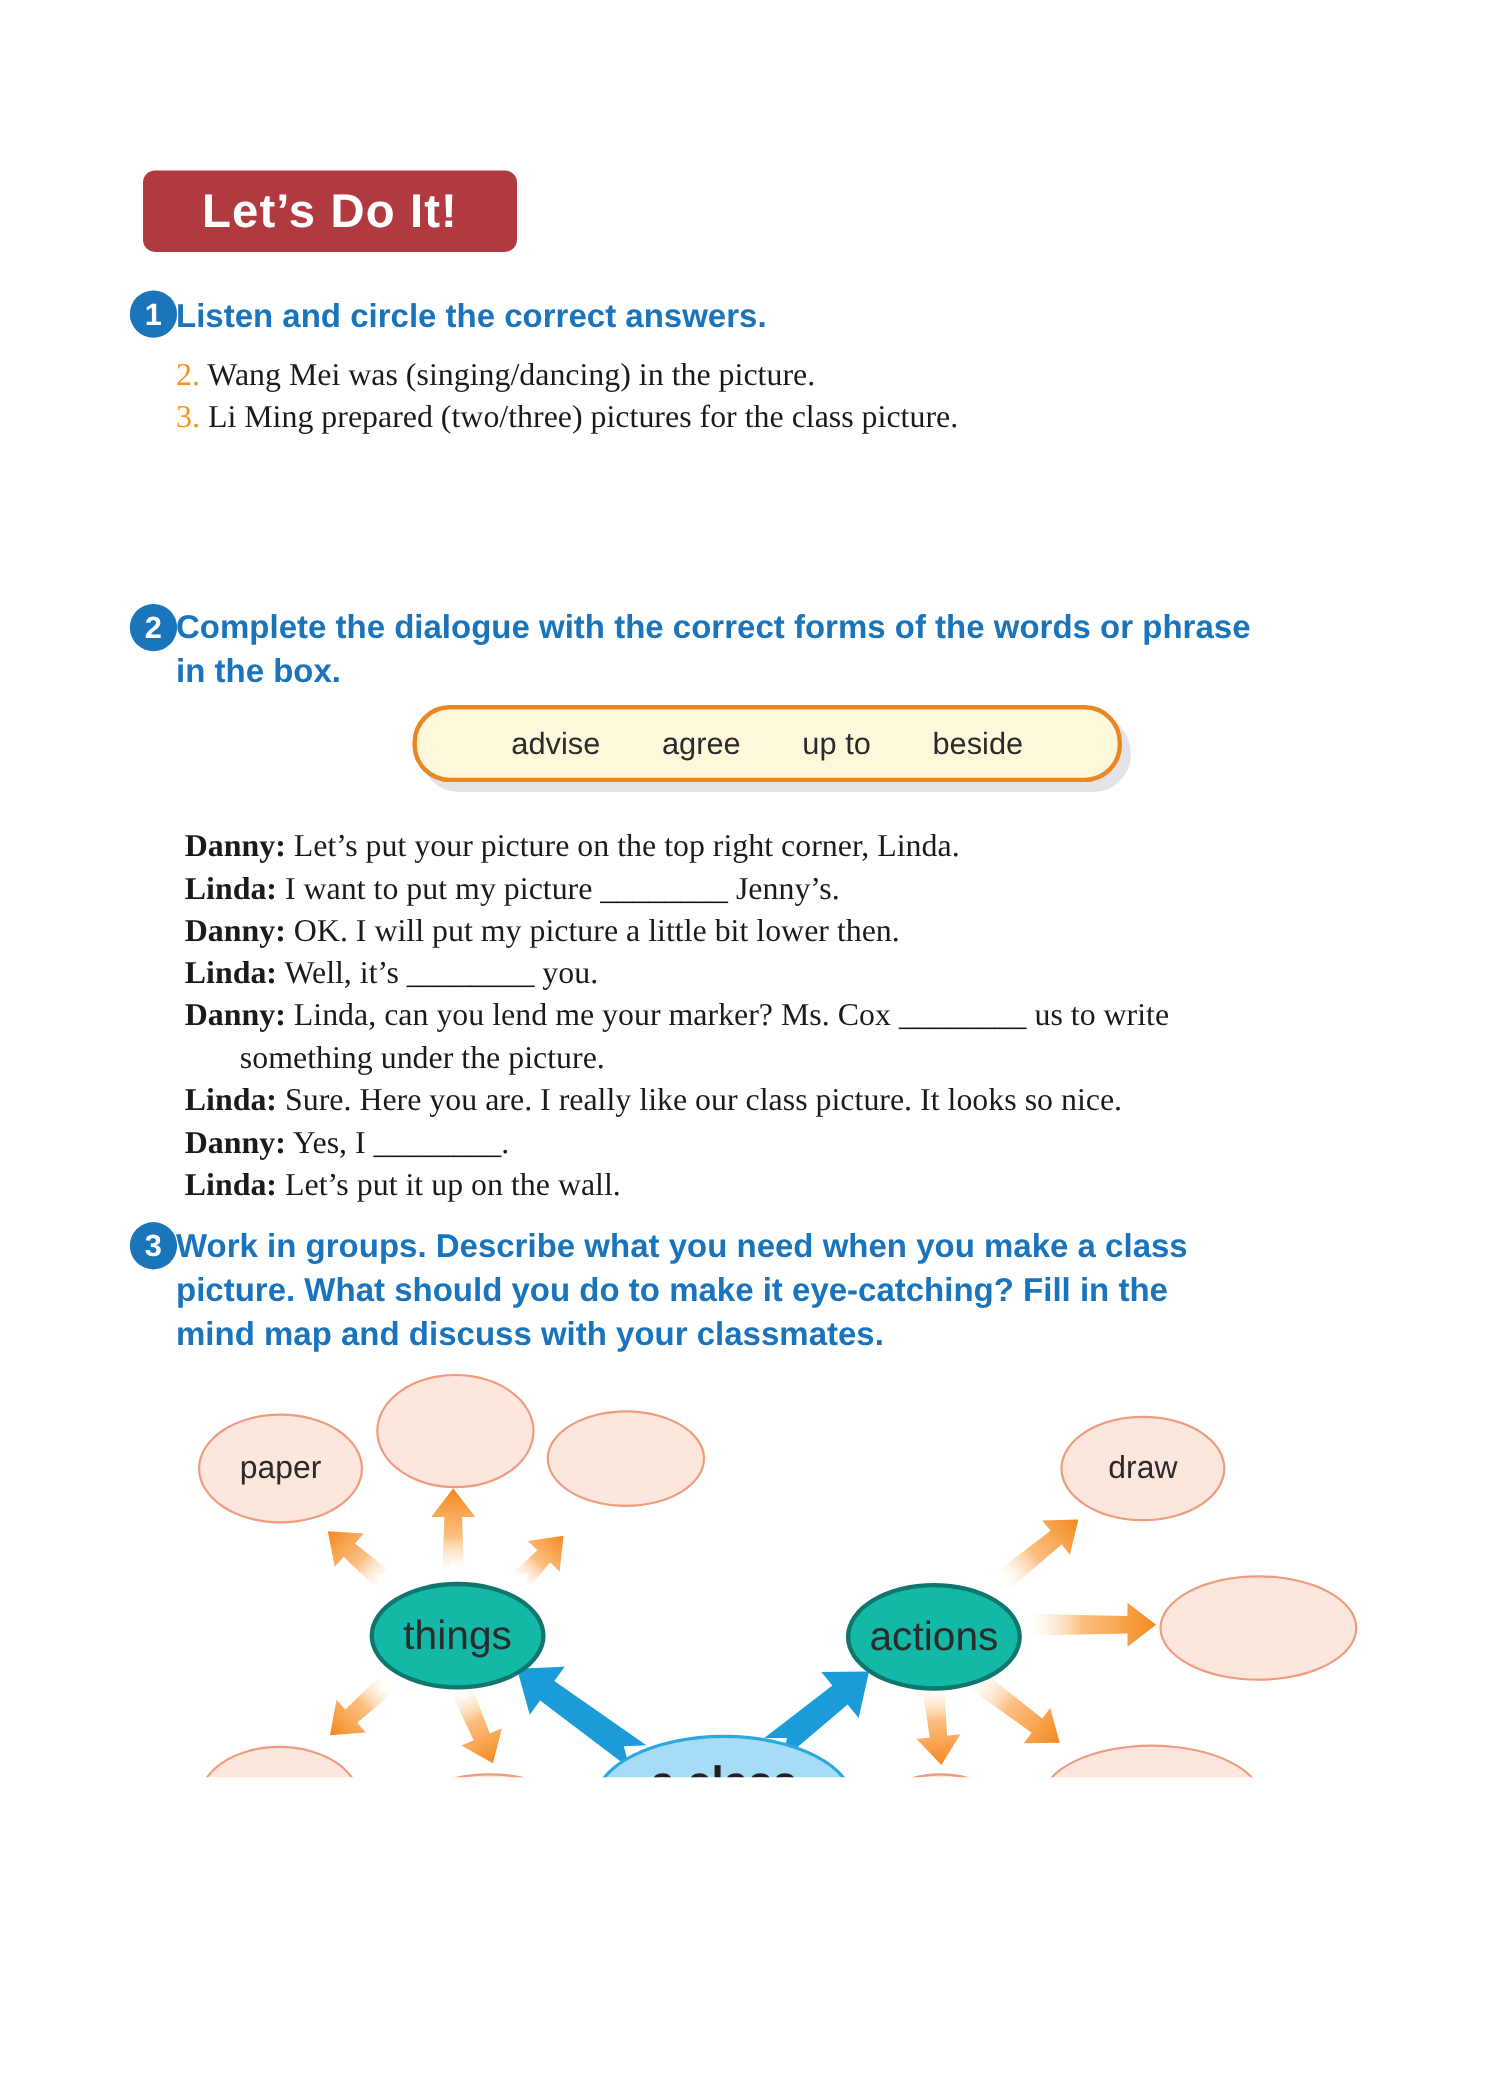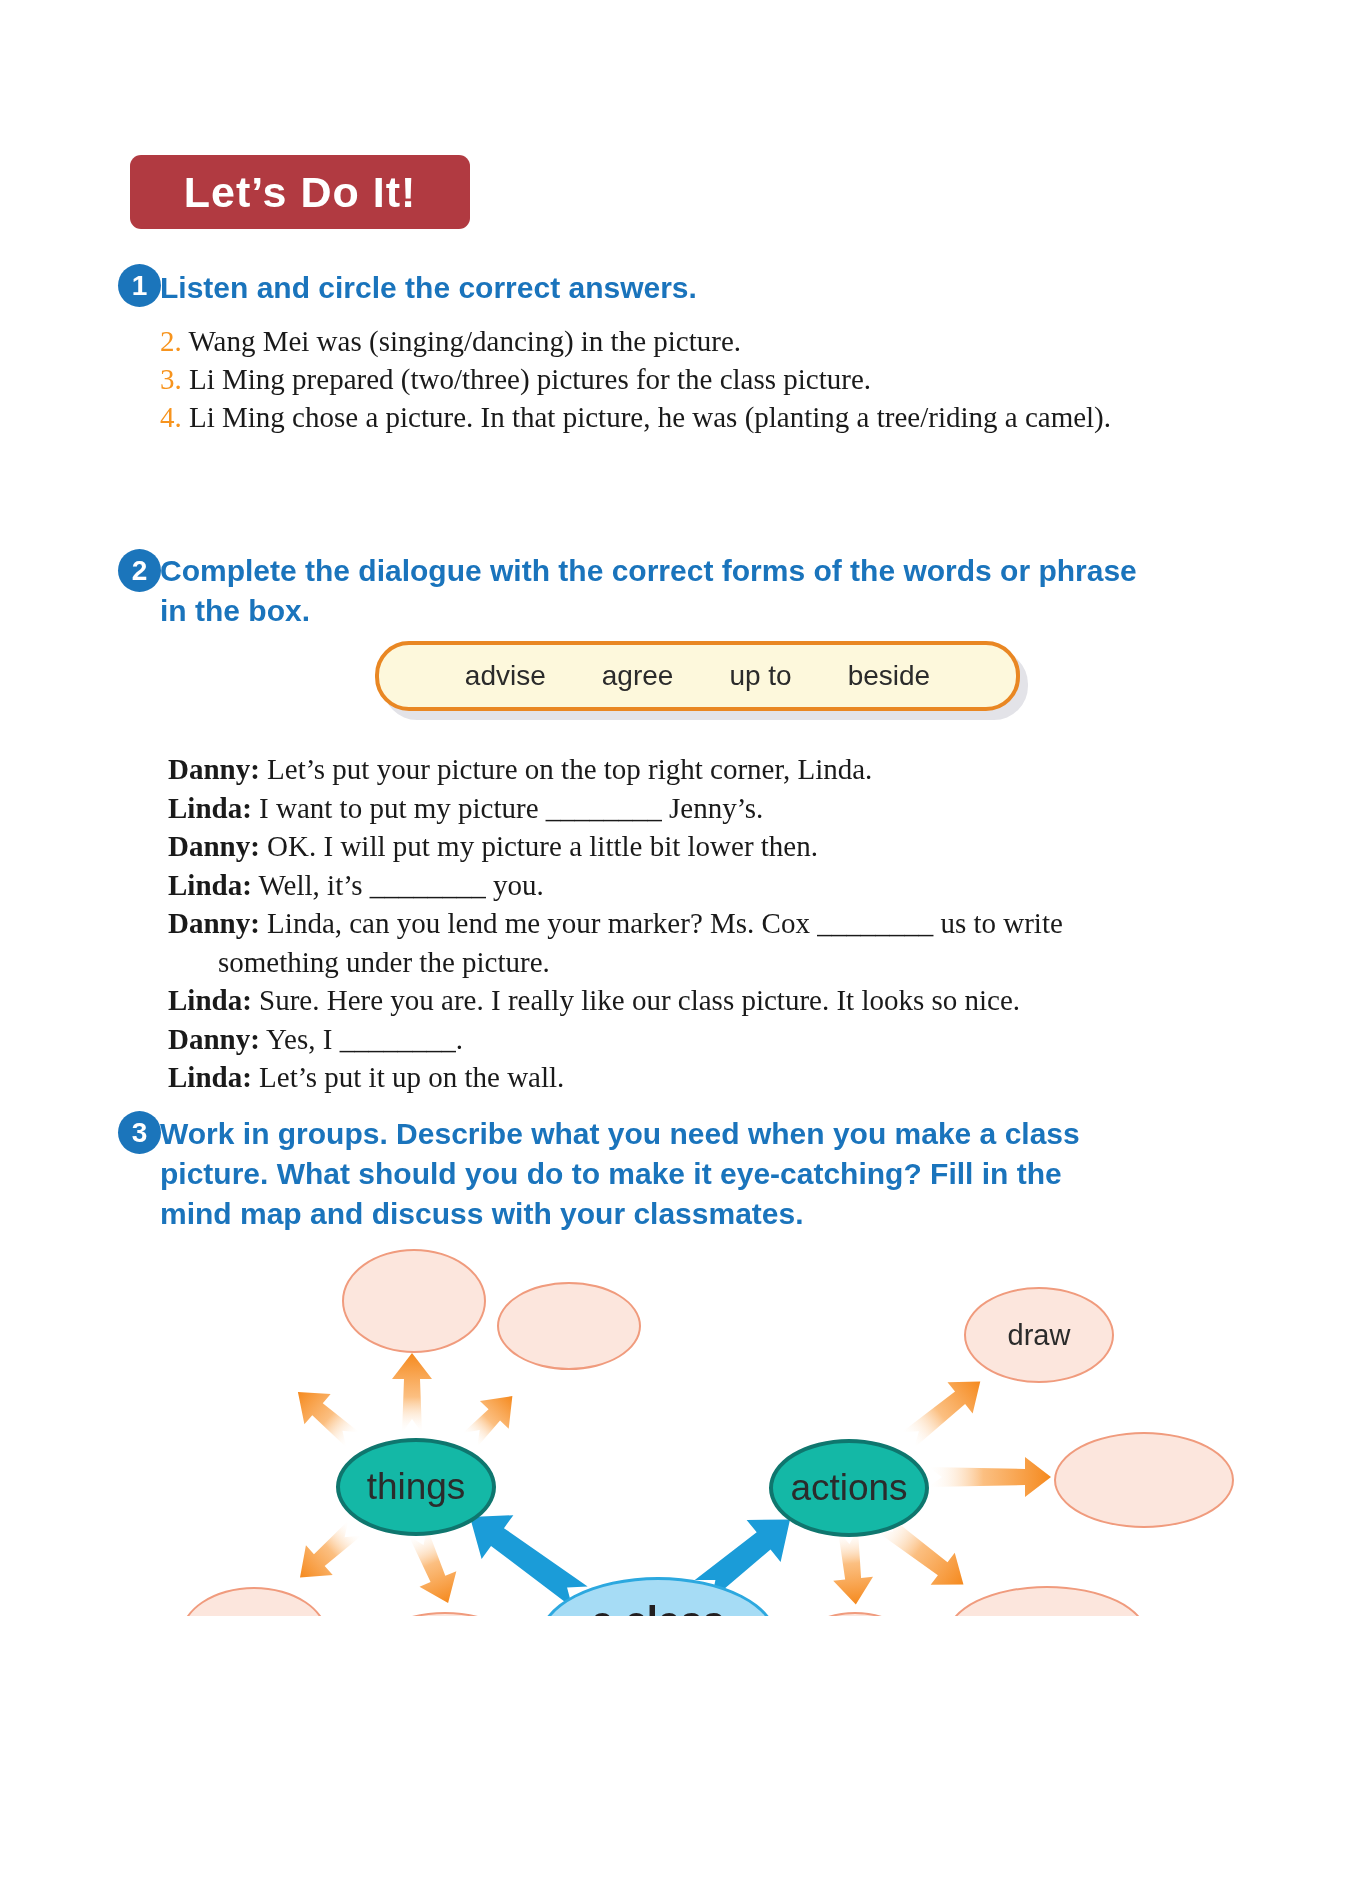--- a/index.html
+++ b/index.html
@@ -84,21 +84,20 @@
 
   <div class="ex-circle" style="top:264px;">
     <span>1</span>
   </div>
   <div class="ex-title" style="top:268px;">
     <div>Listen and circle the correct answers.</div>
   </div>
   <div class="ex1-list">
     <div class="ex1-item"><span class="ex1-num">2.</span> <span>Wang Mei was (singing/dancing) in the picture.</span></div>
     <div class="ex1-item"><span class="ex1-num">3.</span> <span>Li Ming prepared (two/three) pictures for the class picture.</span></div>
-    <div class="ex1-item"><span class="ex1-num">4.</span> <span>Li Ming chose a picture. In that picture, he was (planting a tree/riding a camel).</span></div>
   </div>
 
   <div class="ex-circle" style="top:549px;">
     <span>2</span>
   </div>
   <div class="ex-title" style="top:551px;">
     <div>Complete the dialogue with the correct forms of the words or phrase</div>
     <div>in the box.</div>
   </div>
 
@@ -169,20 +168,23 @@
       </g>
 
       <g transform="translate(580,352) rotate(-144)">
         <polygon points="0,-13 102,-11 102,-27 136,0 102,27 102,11 0,13 16,0" fill="#1b9cd8"></polygon>
       </g>
       <g transform="translate(703,345) rotate(-39)">
         <polygon points="0,-13 78,-11 78,-27 112,0 78,27 78,11 0,13 16,0" fill="#1b9cd8"></polygon>
       </g>
     </svg>
 
+    <div class="node pink" style="left:180px; top:40px;  width:146px; height:96px;">
+        <span>paper</span>
+      </div>
     <div class="node pink" style="left:342px; top:4px;   width:140px; height:100px;"></div>
     <div class="node pink" style="left:497px; top:37px;  width:140px; height:84px;"></div>
     <div class="node pink" style="left:964px; top:42px;  width:146px; height:92px;">
         <span>draw</span>
       </div>
     <div class="node pink" style="left:1054px;top:187px; width:176px; height:92px;"></div>
     <div class="node purple" style="left:336px; top:193px; width:152px; height:90px;">
         <span>things</span>
       </div>
     <div class="node purple" style="left:769px; top:194px; width:152px; height:90px;">

